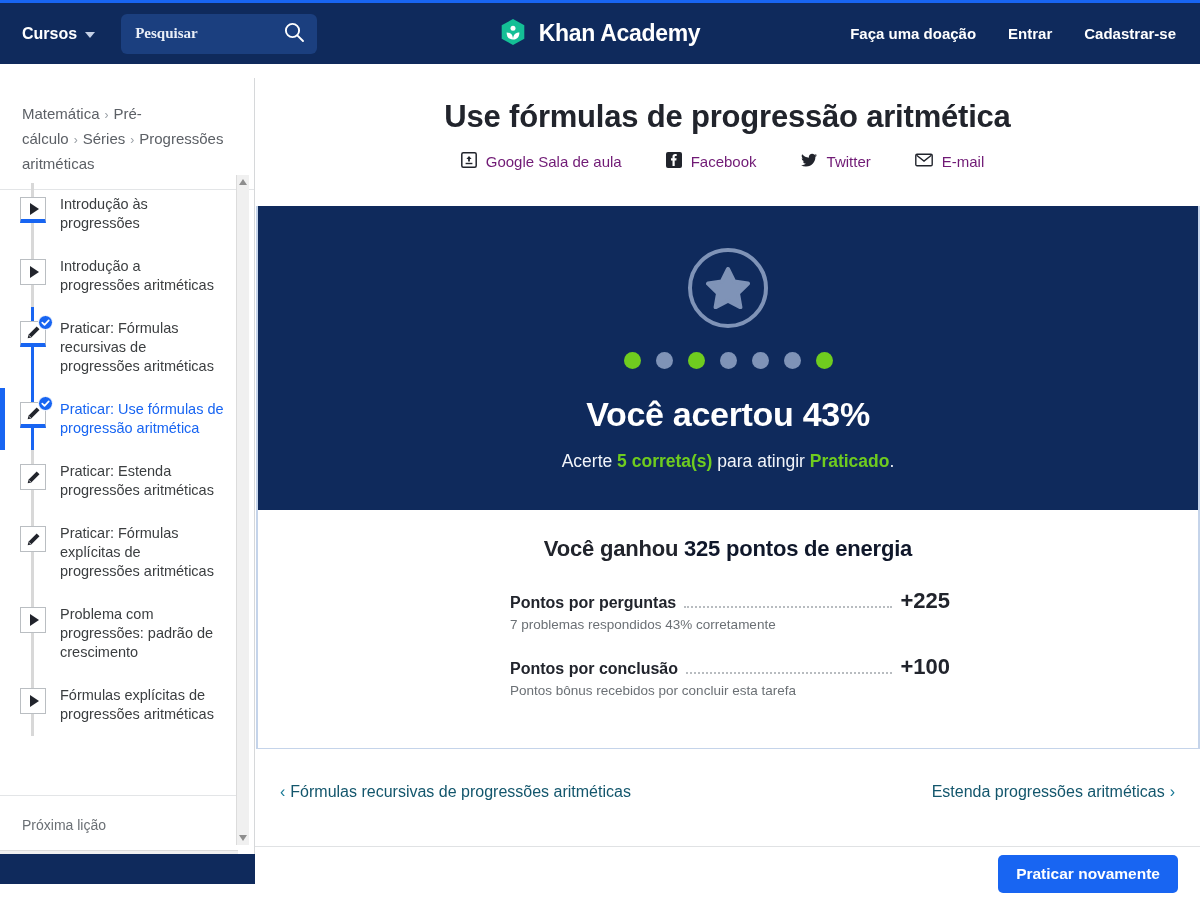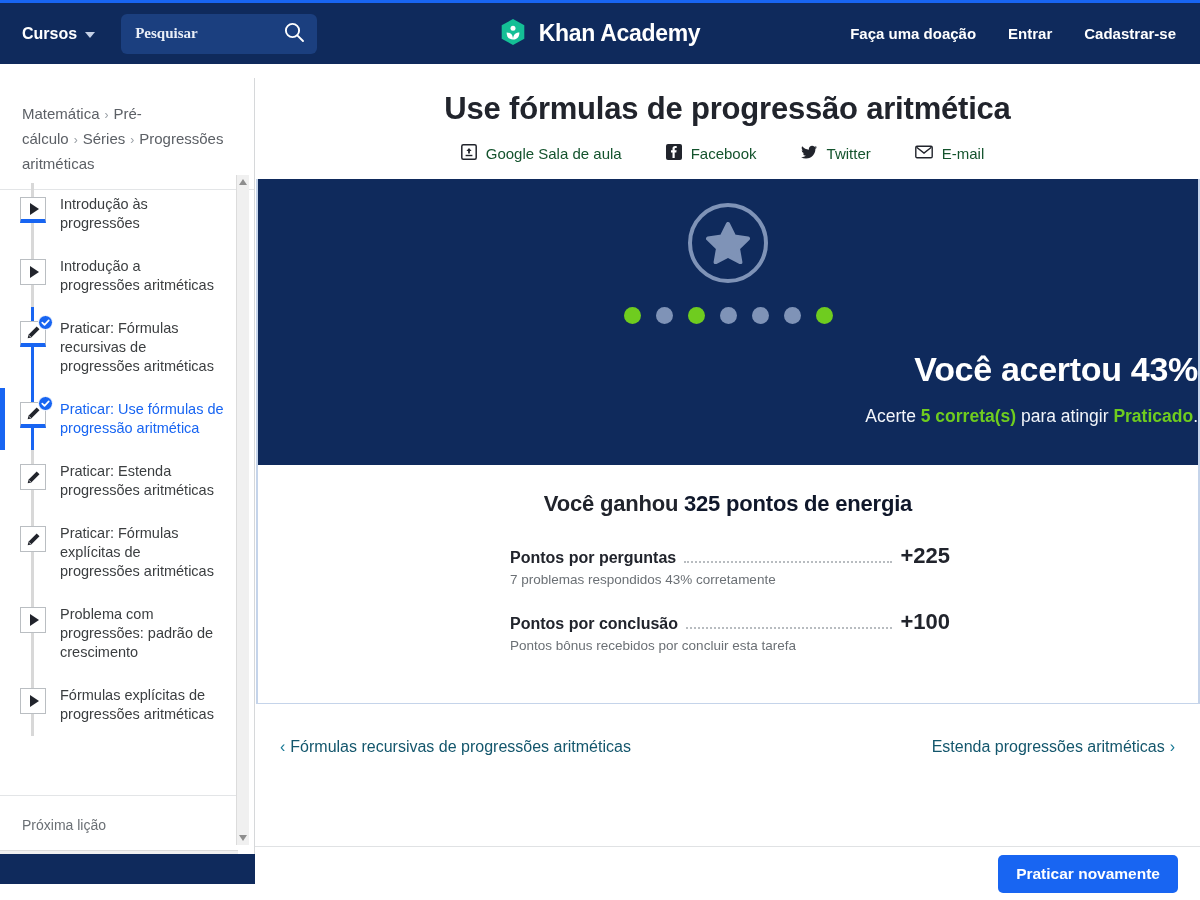--- a/index.html
+++ b/index.html
@@ -127,34 +127,34 @@
   .hscroll .arrow-r { right: 5px; border-left: 6px solid #8e8e8e; }
   .bottom-strip {
     position: absolute; left: 0; bottom: 0; width: 255px; height: 30px;
     background: #0f2a5c;
   }
 
   
   .main { position: absolute; top: 64px; left: 255px; width: 945px; height: 836px; background:#fff; }
   .title {
     text-align: center; font-size: 31px; font-weight: bold; color: #21242c;
-    padding: 24px 40px 0 40px; line-height: 42px; letter-spacing: -.2px;
+    padding: 32px 40px 0 40px; line-height: 42px; letter-spacing: -.2px;
   }
   .share-row {
     display: flex; justify-content: center; align-items: center;
-    gap: 44px; padding: 14px 10px 16px 0; font-size: 15px; color: #14532d;
+    gap: 44px; padding: 14px 10px 16px 0; font-size: 15px; color: #701a75;
   }
   .share { display: flex; align-items: center; gap: 9px; cursor: pointer; }
 
   .card {
     margin: 0 0 0 1px; width: 944px; border-left: 2px solid #c5d4ea;
     border-right: 2px solid #c5d4ea; border-bottom: 1px solid #c5d4ea;
   }
   .hero {
-    background: #0f2a5c; padding: 24px 0 36px 0; text-align: right; color: #fff;
+    background: #0f2a5c; padding: 42px 0 36px 0; text-align: center; color: #fff; margin-top: 19px;
   }
   .star-circle {
     width: 80px; height: 80px; border-radius: 50%;
     border: 4px solid #7f93b7; margin: 0 auto 24px auto;
     display: flex; align-items: center; justify-content: center;
   }
   .dots { display: flex; justify-content: center; gap: 15px; margin-bottom: 26px; }
   .dot { width: 17px; height: 17px; border-radius: 50%; }
   .hero-head { font-size: 34px; font-weight: bold; letter-spacing: -.3px; margin-bottom: 14px; }
   .hero-sub { font-size: 17.5px; line-height: 26px; color: #f2f5fa; }

